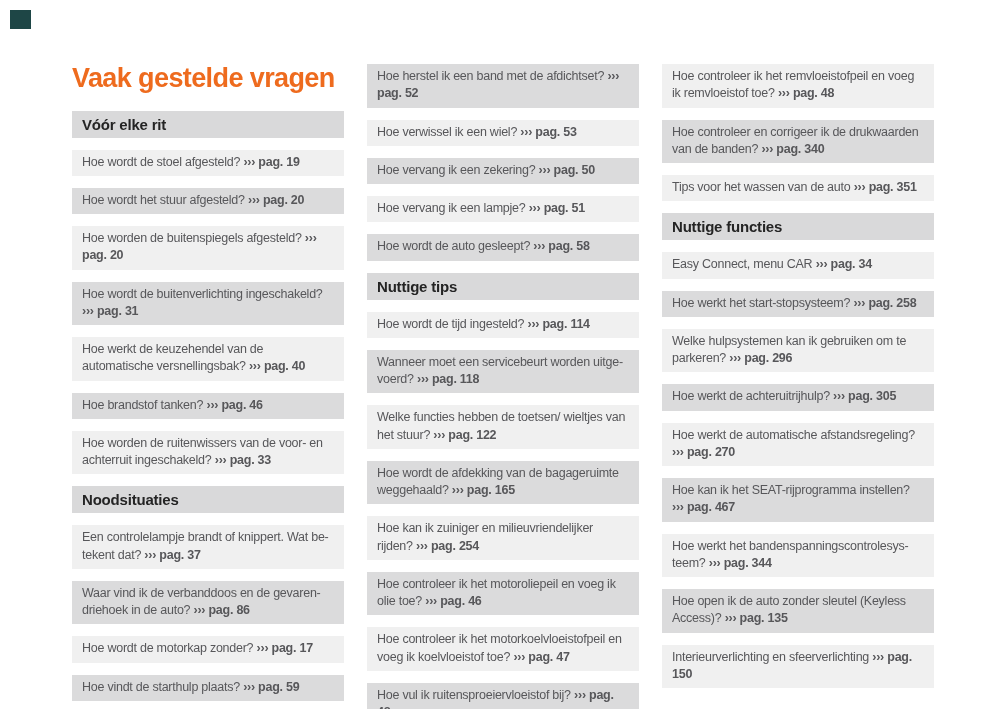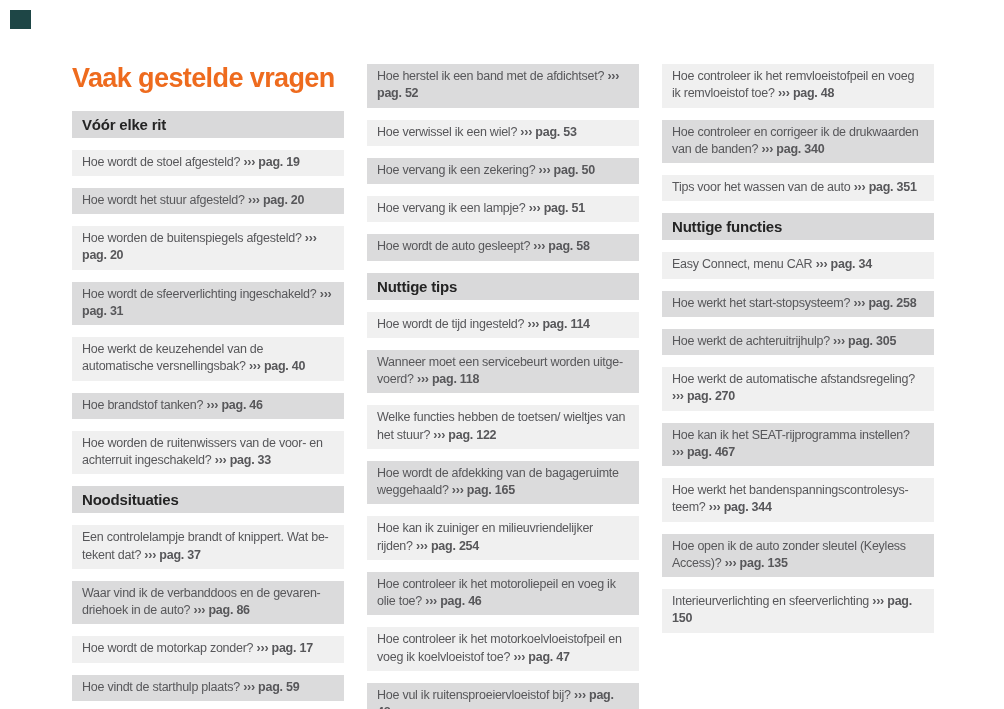--- a/index.html
+++ b/index.html
@@ -59,21 +59,21 @@
 
 <div class="corner-mark"></div>
 
 <div class="content">
   <div class="col">
     <h1 class="page-title">Vaak gestelde vragen</h1>
   <div class="sec-header"><span>Vóór elke rit</span></div>
       <div class="faq-row light"><span>Hoe wordt de stoel afgesteld?</span> <span class="ref">››› pag. 19</span></div>
       <div class="faq-row dark"><span>Hoe wordt het stuur afgesteld?</span> <span class="ref">››› pag. 20</span></div>
       <div class="faq-row light"><span>Hoe worden de buitenspiegels afgesteld?</span> <span class="ref">››› pag. 20</span></div>
-      <div class="faq-row dark"><span>Hoe wordt de sfeerverlichting ingeschakeld?</span> <span class="ref">››› pag. 31</span></div>
+      <div class="faq-row dark"><span>Hoe wordt de buitenverlichting ingeschakeld?</span> <span class="ref">››› pag. 31</span></div>
       <div class="faq-row light"><span>Hoe werkt de keuzehendel van de automatische versnellingsbak?</span> <span class="ref">››› pag. 40</span></div>
       <div class="faq-row dark"><span>Hoe brandstof tanken?</span> <span class="ref">››› pag. 46</span></div>
       <div class="faq-row light"><span>Hoe worden de ruitenwissers van de voor- en achterruit ingeschakeld?</span> <span class="ref">››› pag. 33</span></div>
       <div class="sec-header"><span>Noodsituaties</span></div>
       <div class="faq-row light"><span>Een controlelampje brandt of knippert. Wat be­tekent dat?</span> <span class="ref">››› pag. 37</span></div>
       <div class="faq-row dark"><span>Waar vind ik de verbanddoos en de gevaren­driehoek in de auto?</span> <span class="ref">››› pag. 86</span></div>
       <div class="faq-row light"><span>Hoe wordt de motorkap zonder?</span> <span class="ref">››› pag. 17</span></div>
       <div class="faq-row dark"><span>Hoe vindt de starthulp plaats?</span> <span class="ref">››› pag. 59</span></div>
       <div class="faq-row light"><span>Waar bevindt zich het wagengereedschap?</span> <span class="ref">››› pag. 53</span></div>
     </div>
@@ -93,20 +93,21 @@
       <div class="faq-row light"><span>Hoe controleer ik het motorkoelvloeistofpeil en voeg ik koelvloeistof toe?</span> <span class="ref">››› pag. 47</span></div>
       <div class="faq-row dark"><span>Hoe vul ik ruitensproeiervloeistof bij?</span> <span class="ref">››› pag. 48</span></div>
     </div>
   <div class="col">
       <div class="faq-row light"><span>Hoe controleer ik het remvloeistofpeil en voeg ik remvloeistof toe?</span> <span class="ref">››› pag. 48</span></div>
       <div class="faq-row dark"><span>Hoe controleer en corrigeer ik de drukwaarden van de banden?</span> <span class="ref">››› pag. 340</span></div>
       <div class="faq-row light"><span>Tips voor het wassen van de auto</span> <span class="ref">››› pag. 351</span></div>
       <div class="sec-header"><span>Nuttige functies</span></div>
       <div class="faq-row light"><span>Easy Connect, menu CAR</span> <span class="ref">››› pag. 34</span></div>
       <div class="faq-row dark"><span>Hoe werkt het start-stopsysteem?</span> <span class="ref">››› pag. 258</span></div>
+      <div class="faq-row light"><span>Welke hulpsystemen kan ik gebruiken om te par­keren?</span> <span class="ref">››› pag. 296</span></div>
       <div class="faq-row dark"><span>Hoe werkt de achteruitrijhulp?</span> <span class="ref">››› pag. 305</span></div>
       <div class="faq-row light"><span>Hoe werkt de automatische afstandsregeling?</span> <span class="ref">››› pag. 270</span></div>
       <div class="faq-row dark"><span>Hoe kan ik het SEAT-rijprogramma instellen?</span> <span class="ref">››› pag. 467</span></div>
       <div class="faq-row light"><span>Hoe werkt het bandenspanningscontrolesys­teem?</span> <span class="ref">››› pag. 344</span></div>
       <div class="faq-row dark"><span>Hoe open ik de auto zonder sleutel (Keyless Ac­cess)?</span> <span class="ref">››› pag. 135</span></div>
       <div class="faq-row light"><span>Interieurverlichting en sfeerverlichting</span> <span class="ref">››› pag. 150</span></div>
     </div>
 </div>
 
 </body></html>

